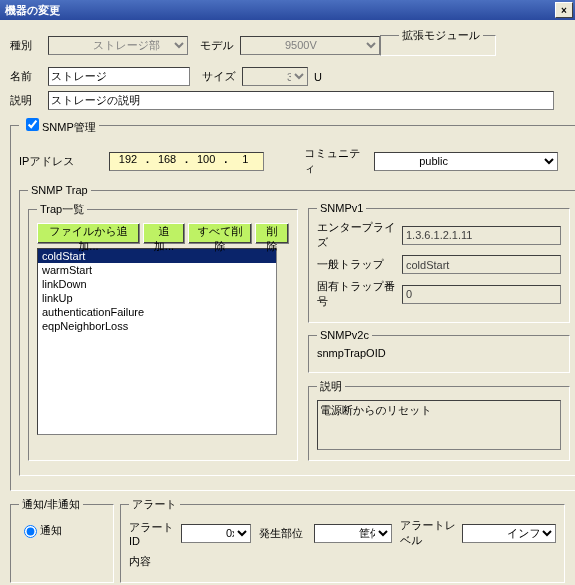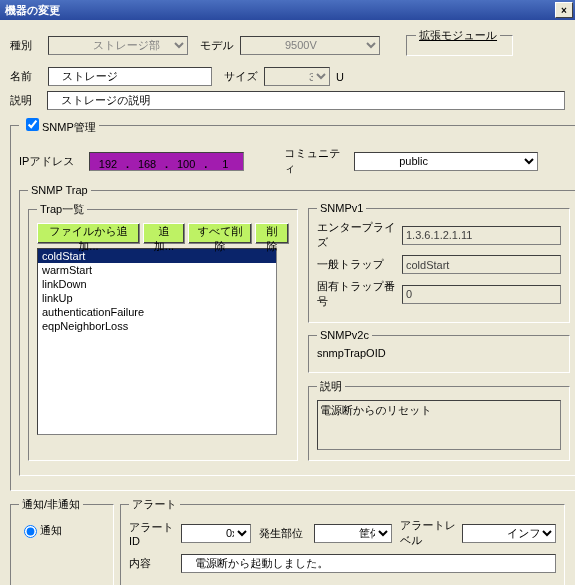--- a/index.html
+++ b/index.html
@@ -6,42 +6,42 @@
 body{background:#ece9d8;width:575px;height:585px;position:relative;}
 .titlebar{height:20px;background:linear-gradient(#4a6fbf,#2a4a9f);color:#fff;display:flex;align-items:center;padding:0 2px 0 5px;font-weight:bold;}
 .titlebar .title{flex:1;}
 .titlebar .close{width:16px;height:14px;background:#ece9d8;border:1px solid #fff;border-right-color:#404040;border-bottom-color:#404040;display:flex;align-items:center;justify-content:center;color:#000;font-size:10px;}
 .content{padding:8px 10px 6px 10px;}
 .row{display:flex;align-items:center;margin-bottom:5px;}
 .lbl{width:38px;font-family:Liberation Mono, monospace;}
 .lbl-model{width:40px;margin-left:12px;}
 select,.sel{height:19px;border:1px solid #808080;border-top-color:#404040;border-left-color:#404040;background:#fff;font-size:11px;padding-left:40px;}
 select.dis{background:#ece9d8;color:#808080;}
-input[type=text]{height:17px;border:1px solid #808080;border-top-color:#404040;border-left-color:#404040;background:#fff;font-size:11px;padding:0 13px;}
+input[type=text]{height:17px;border:1px solid #808080;border-top-color:#404040;border-left-color:#404040;background:#fff;font-size:11px;padding:0 2px;}
 .btn{height:21px;background:#bef264;border:1px solid #fff;border-right-color:#808080;border-bottom-color:#808080;box-shadow:inset -1px -1px #404040;font-size:11px;padding:0 6px;}
 fieldset{border:1px solid #fff;border-top-color:#808080;border-left-color:#808080;padding:6px 8px 8px 8px;margin:0 0 6px 0;}
 legend{padding:0 3px;}
 .chk{margin-right:3px;}
 .ip-row{display:flex;align-items:center;margin:5px 0 8px 0;gap:10px;}
-.ip-box{display:flex;align-items:flex-end;border:1px solid #808080;border-top-color:#404040;border-left-color:#404040;background:#a21caf;height:17px;}
+.ip-box{display:flex;align-items:flex-start;border:1px solid #808080;border-top-color:#404040;border-left-color:#404040;background:#fef9c3;height:17px;margin-left:20px;}
 .ip-box span,.ip-box b{display:inline-block;text-align:center;}
 .ip-oct{width:36px;text-align:center;}
 .trap-btns{display:flex;gap:3px;margin-bottom:4px;}
 .trap-list{border:1px solid #808080;border-top-color:#404040;border-left-color:#404040;background:#fff;height:185px;width:238px;overflow:hidden;}
 .trap-list div{padding:1px 4px;}
 .trap-list .sel-item{background:#0a246a;color:#fff;}
 .v1-row{display:flex;align-items:center;margin-bottom:5px;}
 .v1-row .l{width:85px;}
 .v1-row .v{flex:1;border:1px solid #808080;border-top-color:#404040;border-left-color:#404040;background:#ece9d8;height:17px;padding:0 3px;color:#404040;display:flex;align-items:center;}
 textarea{border:1px solid #808080;border-top-color:#404040;border-left-color:#404040;background:#ece9d8;font-size:11px;font-family:inherit;resize:none;width:238px;height:44px;}
 .bottom{display:flex;gap:6px;}
 .notice-fs{width:92px;}
 .alert-fs{flex:1;}
 .radio-line{display:flex;align-items:center;margin:4px 0;}
-.ext-fs{margin-left:26px;padding:2px 6px 6px 9px;text-decoration:underline;}
+.ext-fs{margin-left:0;padding:2px 6px 6px 18px;}
 </style>
 </head>
 <body>
 
 <div class="titlebar">
   <span class="title">機器の変更</span>
   <div class="close">
       <span>×</span>
     </div>
 </div>
@@ -152,18 +152,17 @@
       <div class="row" style="margin-bottom:6px;">
         <span style="width:52px">アラートID</span>
         <select style="width:70px"><option>0x4080</option></select>
         <span style="width:55px;margin-left:8px">発生部位</span>
         <select style="width:78px"><option>筐体</option></select>
         <span style="width:62px;margin-left:8px">アラートレベル</span>
         <select style="width:94px"><option>インフォメーション</option></select>
       </div>
       <div class="row">
         <span style="width:52px">内容</span>
-        <input type="text" style="flex: 1 1 0%;" value="電源断から起動しました。">
       </div>
     </fieldset>
   </div>
 
 </div>
 
 </body></html>

